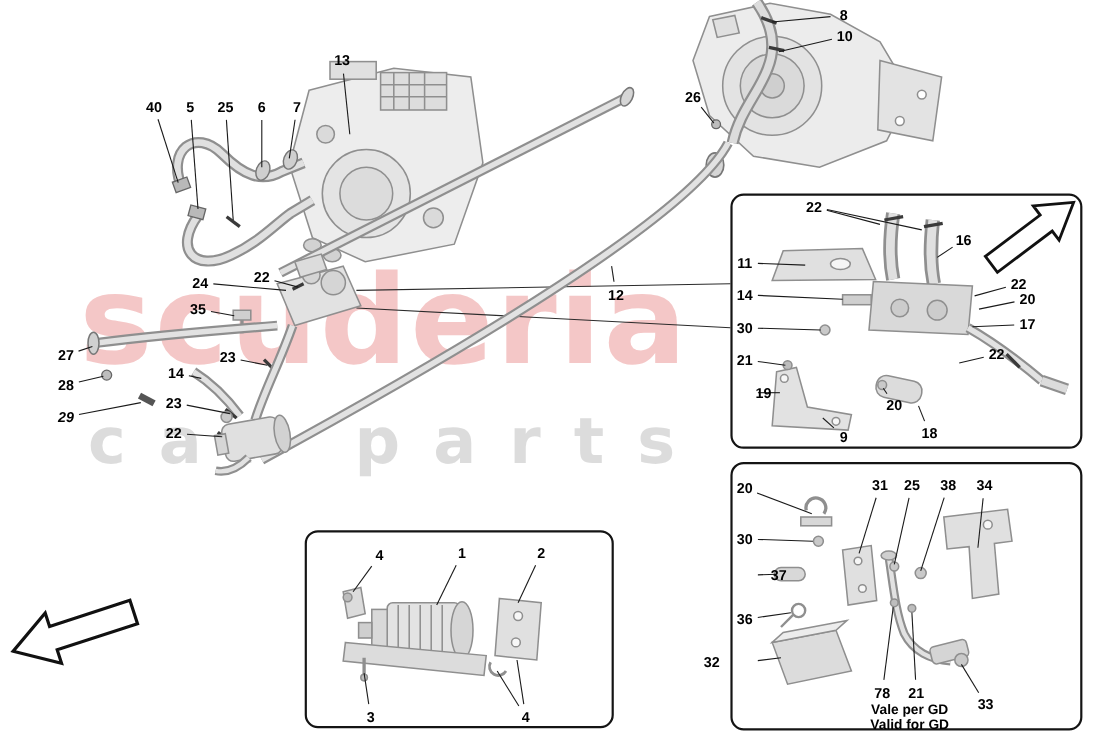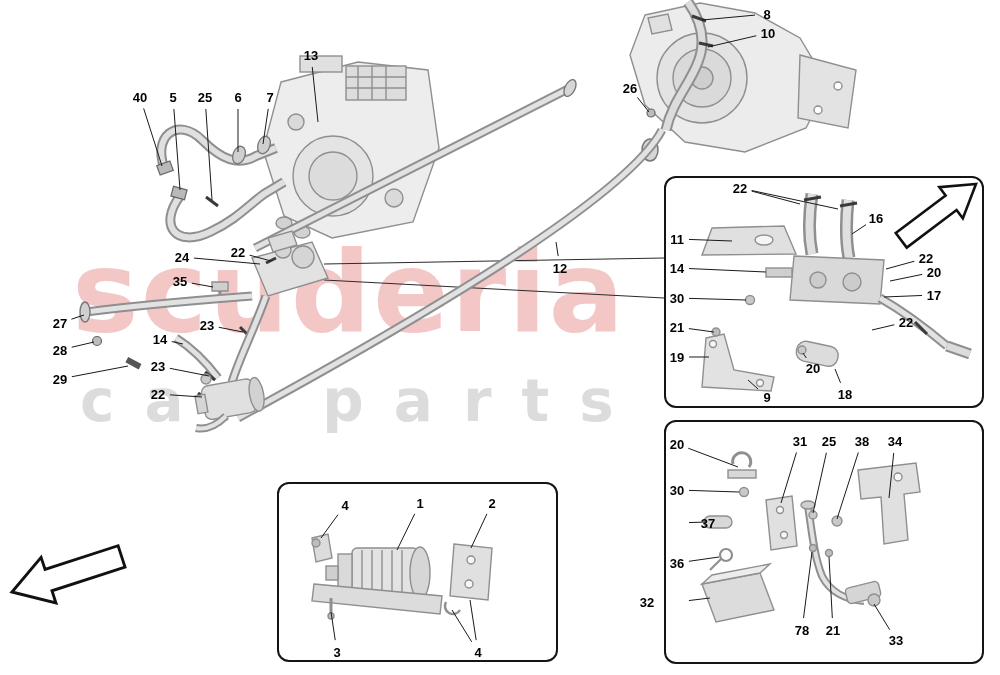--- a/index.html
+++ b/index.html
@@ -312,36 +312,36 @@
       <span class="callout" style="left: 205px; top: 97px;">25</span>
       <span class="callout" style="left: 238px; top: 97px;">6</span>
       <span class="callout" style="left: 270px; top: 97px;">7</span>
       <span class="callout" style="left: 630px; top: 88px;">26</span>
       <span class="callout" style="left: 560px; top: 268px;">12</span>
       <span class="callout" style="left: 182px; top: 257px;">24</span>
       <span class="callout" style="left: 238px; top: 252px;">22</span>
       <span class="callout" style="left: 180px; top: 281px; text-align: right;">35</span>
       <span class="callout" style="left: 60px; top: 323px;">27</span>
       <span class="callout" style="left: 60px; top: 350px;">28</span>
-      <span class="callout" style="left: 60px; top: 379px;">29</span>
+      <span class="callout" style="left: 60px; top: 379px; font-style: italic;">29</span>
       <span class="callout" style="left: 160px; top: 339px;">14</span>
       <span class="callout" style="left: 207px; top: 325px;">23</span>
       <span class="callout" style="left: 158px; top: 366px;">23</span>
       <span class="callout" style="left: 158px; top: 394px;">22</span>
       <span class="callout" style="left: 740px; top: 188px;">22</span>
       <span class="callout" style="left: 876px; top: 218px;">16</span>
       <span class="callout" style="left: 677px; top: 239px;">11</span>
       <span class="callout" style="left: 677px; top: 268px;">14</span>
       <span class="callout" style="left: 926px; top: 258px;">22</span>
       <span class="callout" style="left: 934px; top: 272px;">20</span>
       <span class="callout" style="left: 677px; top: 298px;">30</span>
       <span class="callout" style="left: 934px; top: 295px;">17</span>
       <span class="callout" style="left: 677px; top: 327px;">21</span>
       <span class="callout" style="left: 906px; top: 322px;">22</span>
-      <span class="callout" style="left: 677px; top: 357px;">19</span>
+      <span class="callout" style="left: 694px; top: 357px;">19</span>
       <span class="callout" style="left: 767px; top: 397px;">9</span>
       <span class="callout" style="left: 813px; top: 368px;">20</span>
       <span class="callout" style="left: 845px; top: 394px;">18</span>
       <span class="callout" style="left: 677px; top: 444px;">20</span>
       <span class="callout" style="left: 800px; top: 441px;">31</span>
       <span class="callout" style="left: 829px; top: 441px;">25</span>
       <span class="callout" style="left: 862px; top: 441px;">38</span>
       <span class="callout" style="left: 895px; top: 441px;">34</span>
       <span class="callout" style="left: 677px; top: 490px;">30</span>
       <span class="callout" style="left: 677px; top: 523px; margin-left: 31px;">37</span>
@@ -350,14 +350,18 @@
       <span class="callout" style="left: 802px; top: 630px;">78</span>
       <span class="callout" style="left: 833px; top: 630px;">21</span>
       <span class="callout" style="left: 896px; top: 640px;">33</span>
       <span class="callout" style="left: 345px; top: 505px;">4</span>
       <span class="callout" style="left: 420px; top: 503px;">1</span>
       <span class="callout" style="left: 492px; top: 503px;">2</span>
       <span class="callout" style="left: 337px; top: 652px;">3</span>
       <span class="callout" style="left: 478px; top: 652px;">4</span>
     </div>
 
+  <div class="note">
+    <div>Vale per GD</div>
+    <div>Valid for GD</div>
+  </div>
 
 </div>
 
 </body></html>

